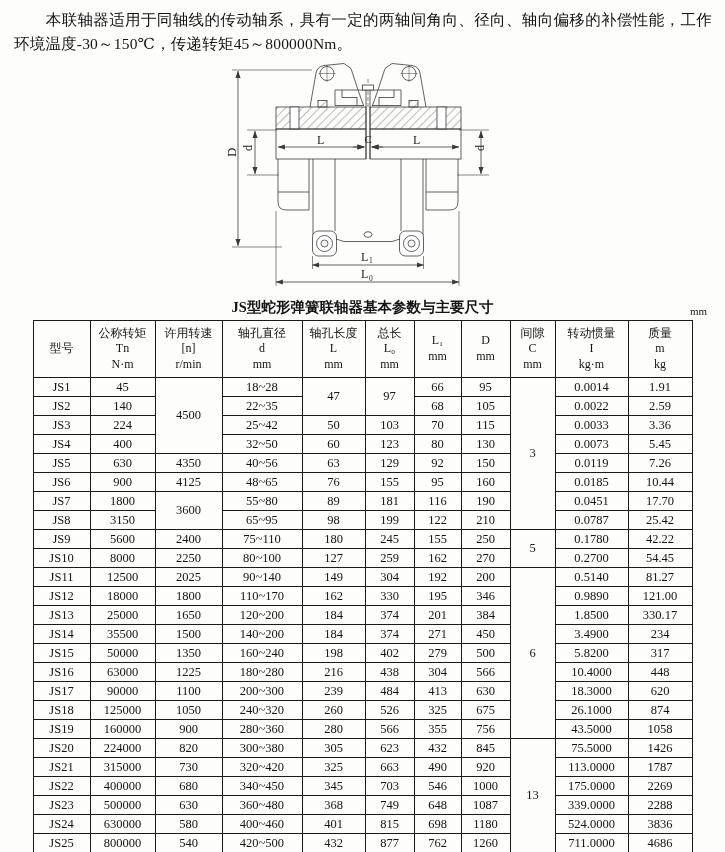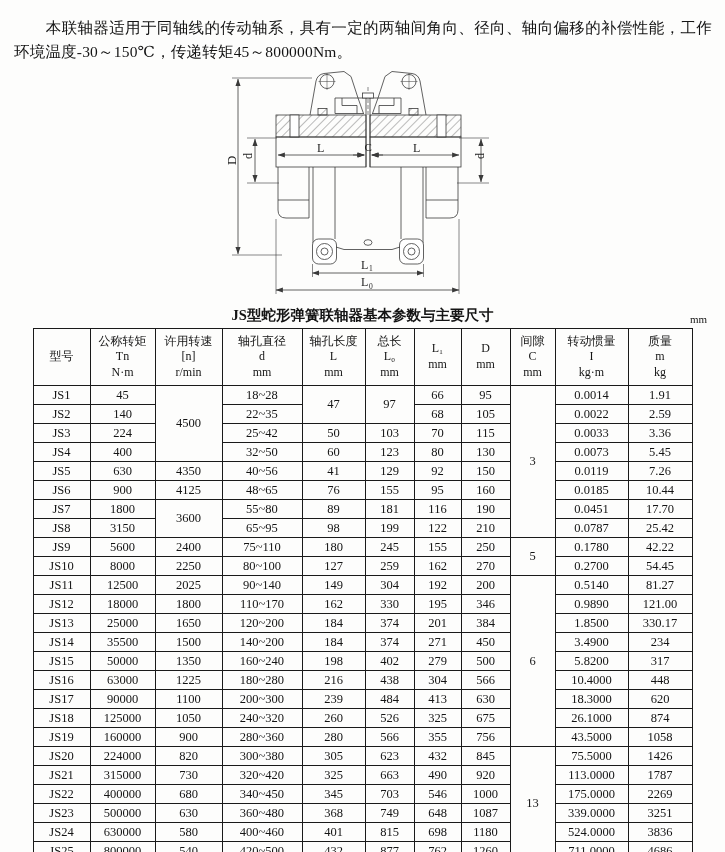--- a/index.html
+++ b/index.html
@@ -1,21 +1,21 @@
 <!DOCTYPE html>
 <html><head>
 <meta charset="utf-8">
 <style>
   html,body{margin:0;padding:0;}
   body{
     width:725px;height:852px;background:#fdfdfc;color:#141414;
     font-family:"Liberation Serif","DejaVu Serif",serif;overflow:hidden;position:relative;
   }
   .intro{
-    margin:16px 13px 0 14px;font-size:15.5px;line-height:1.58;
+    margin:8px 13px 0 14px;font-size:15.5px;line-height:1.58;
     text-indent:2.05em;text-align:justify;letter-spacing:.2px;
   }
   .diagram-wrap{height:236px;text-align:center;margin-top:2px;}
   svg text{font-family:"Liberation Serif","DejaVu Serif",serif;fill:#222;}
   .table-title{position:relative;text-align:center;font-size:14.5px;font-weight:bold;margin:3px 0 3px;}
   .unit-note{position:absolute;right:18px;bottom:0;font-size:11px;font-weight:normal;}
   table.params{
     border-collapse:collapse;margin:0 auto;table-layout:fixed;width:659px;
     border:1.5px solid #1a1a1a;
   }
@@ -239,21 +239,21 @@
         <td>80</td>
         <td>130</td>
         <td>0.0073</td>
         <td>5.45</td>
       </tr>
       <tr>
         <td>JS5</td>
         <td>630</td>
         <td>4350</td>
         <td>40~56</td>
-        <td>41</td>
+        <td>63</td>
         <td>129</td>
         <td>92</td>
         <td>150</td>
         <td>0.0119</td>
         <td>7.26</td>
       </tr>
       <tr>
         <td>JS6</td>
         <td>900</td>
         <td>4125</td>
@@ -462,21 +462,21 @@
       <tr>
         <td>JS23</td>
         <td>500000</td>
         <td>630</td>
         <td>360~480</td>
         <td>368</td>
         <td>749</td>
         <td>648</td>
         <td>1087</td>
         <td>339.0000</td>
-        <td>3251</td>
+        <td>2288</td>
       </tr>
       <tr>
         <td>JS24</td>
         <td>630000</td>
         <td>580</td>
         <td>400~460</td>
         <td>401</td>
         <td>815</td>
         <td>698</td>
         <td>1180</td>

